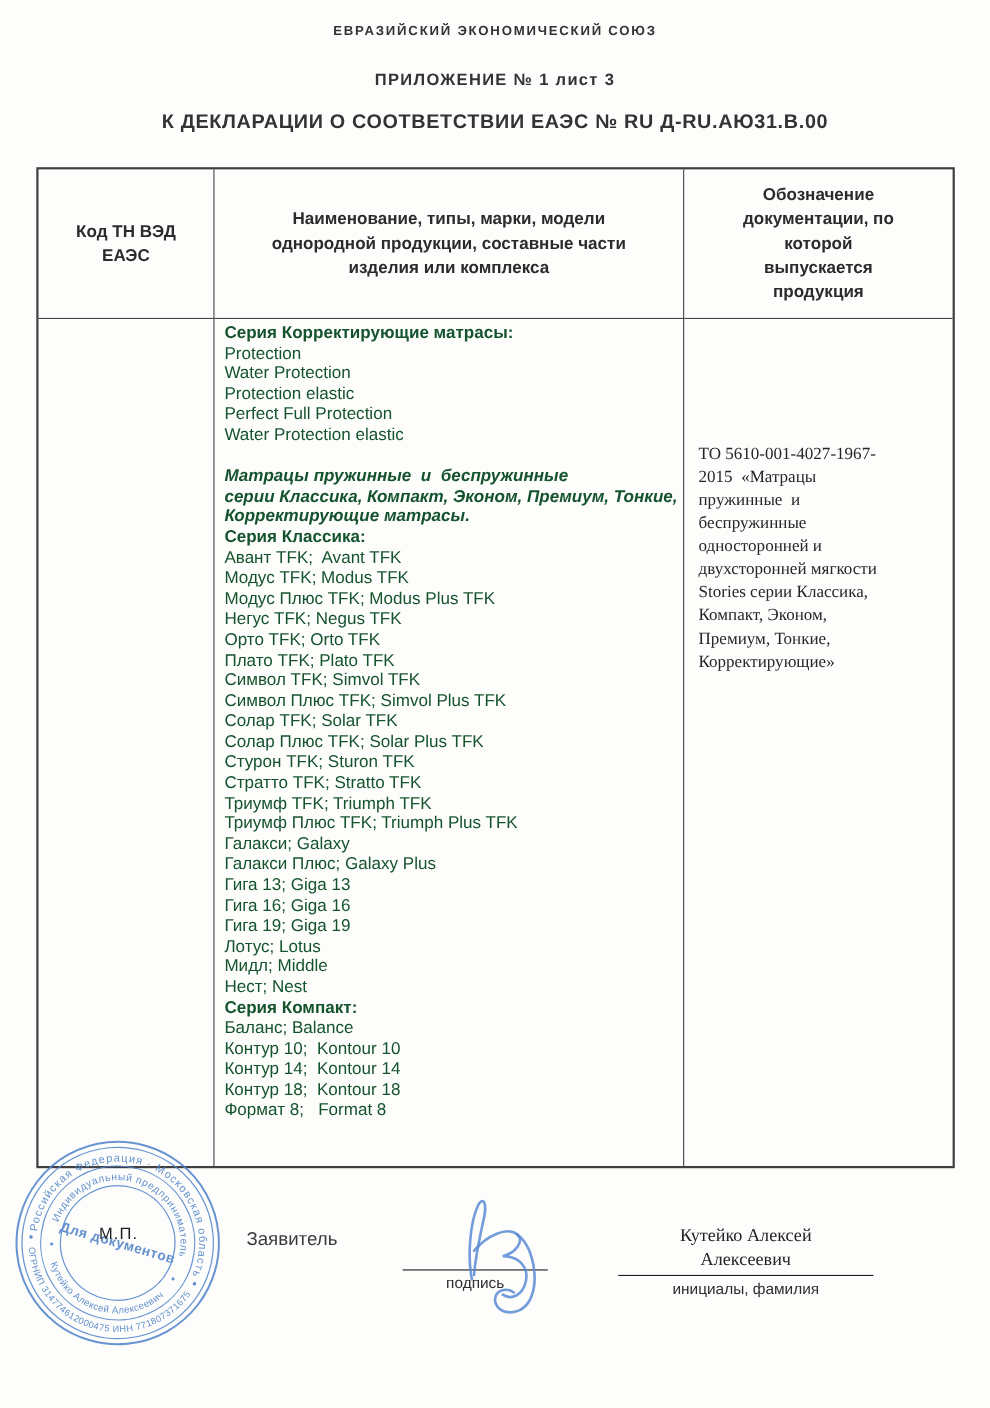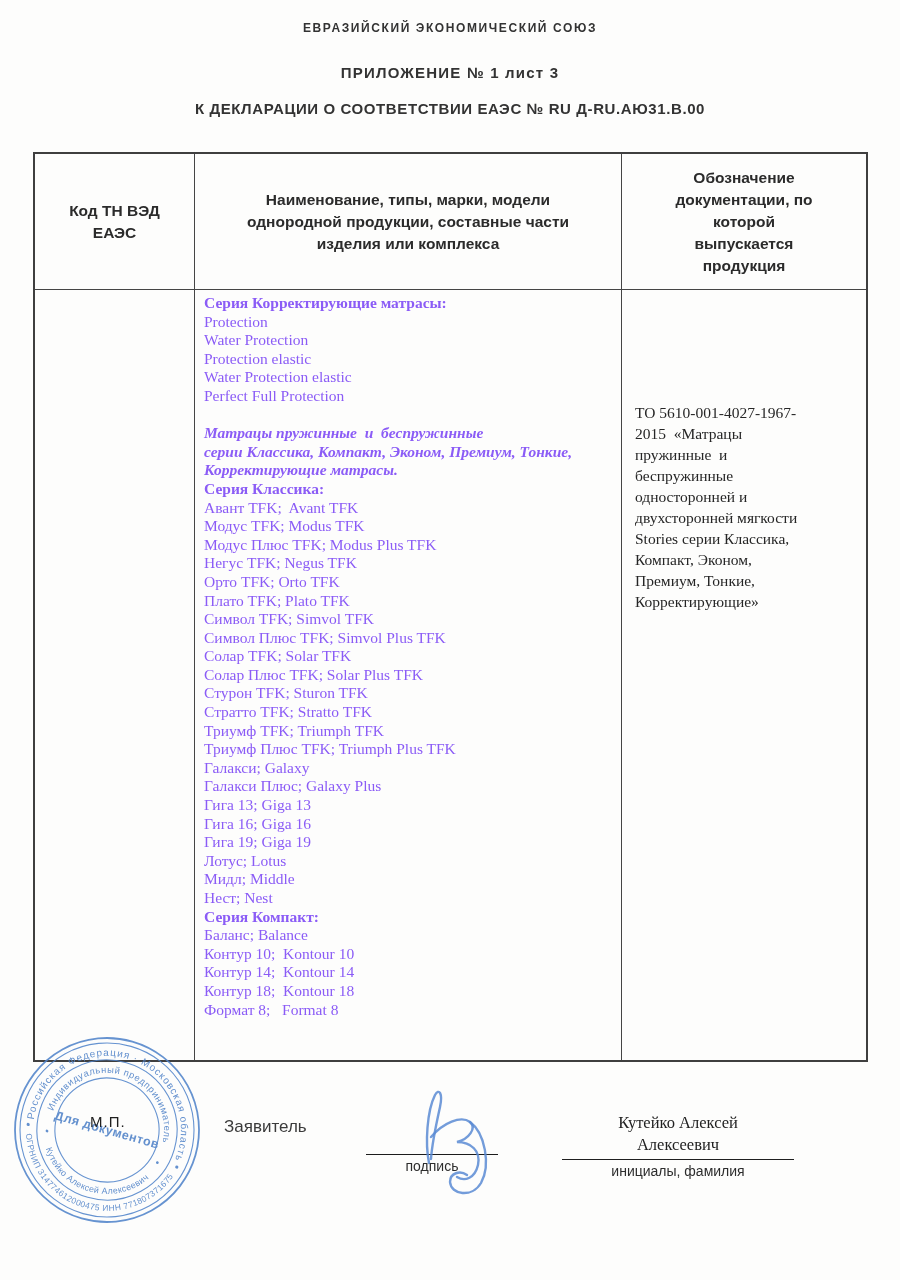--- a/index.html
+++ b/index.html
@@ -6,39 +6,39 @@
   body{
     width:900px;height:1280px;position:relative;overflow:hidden;
     background:#fdfdfc;color:#2e2e2e;
     font-family:"Liberation Sans",sans-serif;
   }
   .abs{position:absolute;}
   
   .title{left:0;width:900px;text-align:center;font-weight:bold;color:#333;}
   .t1{top:21px;font-size:12px;letter-spacing:1.6px;}
   .t2{top:64px;font-size:15px;letter-spacing:1.2px;}
-  .t3{top:100px;font-size:15px;letter-spacing:0.6px;}
+  .t3{top:100px;font-size:18px;letter-spacing:0.6px;}
   
   .doc-table{
     left:33px;top:152px;width:831px;height:906px;
     border:2px solid #3f3f3f;
     display:grid;
     grid-template-columns:160px 427px 1fr;
     grid-template-rows:136px 1fr;
     background:#fdfdfc;
   }
   .cell{box-sizing:border-box;}
   .cv{border-right:1.5px solid #454545;}
   .hd{border-bottom:1.5px solid #454545;
       display:flex;align-items:center;justify-content:center;
       text-align:center;font-weight:bold;font-size:15.5px;line-height:22px;
       white-space:pre-line;color:#2b2b2b;padding:0 4px;}
   .body-col2{
-    font-family:Liberation Serif, serif;font-size:15.5px;line-height:18.6px;
-    padding:4px 6px 0 9px;color:#8b5cf6;overflow:hidden;
+    font-family:Liberation Sans, sans-serif;font-size:15.5px;line-height:18.6px;
+    padding:4px 6px 0 9px;color:#14532d;overflow:hidden;
   }
   .pl{white-space:pre;min-height:18.6px;}
   .pl.b{font-weight:bold;}
   .pl.bi{font-weight:bold;font-style:italic;}
   .body-col3{
     font-family:"Liberation Serif",serif;font-size:15.5px;line-height:21px;
     padding:112px 8px 0 13px;color:#262626;white-space:pre-wrap;overflow:hidden;
   }
   
   .mp{left:90px;top:1113px;font-size:15px;letter-spacing:1px;color:#1f1f1f;}
@@ -83,22 +83,22 @@
 которой
 выпускается
 продукция</div>
   <div class="cell cv"></div>
   <div class="cell cv body-col2">
 
   <div class="pl b">Серия Корректирующие матрасы:</div>
       <div class="pl">Protection</div>
       <div class="pl">Water Protection</div>
       <div class="pl">Protection elastic</div>
+      <div class="pl">Perfect Full Protection</div>
       <div class="pl">Water Protection elastic</div>
-      <div class="pl">Perfect Full Protection</div>
       <div class="pl"></div>
       <div class="pl bi">Матрацы пружинные  и  беспружинные</div>
       <div class="pl bi">серии Классика, Компакт, Эконом, Премиум, Тонкие,</div>
       <div class="pl bi">Корректирующие матрасы.</div>
       <div class="pl b">Серия Классика:</div>
       <div class="pl">Авант TFK;  Avant TFK</div>
       <div class="pl">Модус TFK; Modus TFK</div>
       <div class="pl">Модус Плюс TFK; Modus Plus TFK</div>
       <div class="pl">Негус TFK; Negus TFK</div>
       <div class="pl">Орто TFK; Orto TFK</div>

